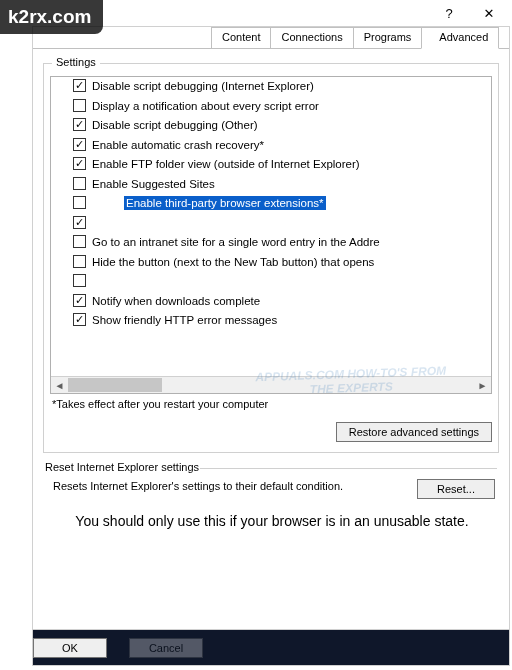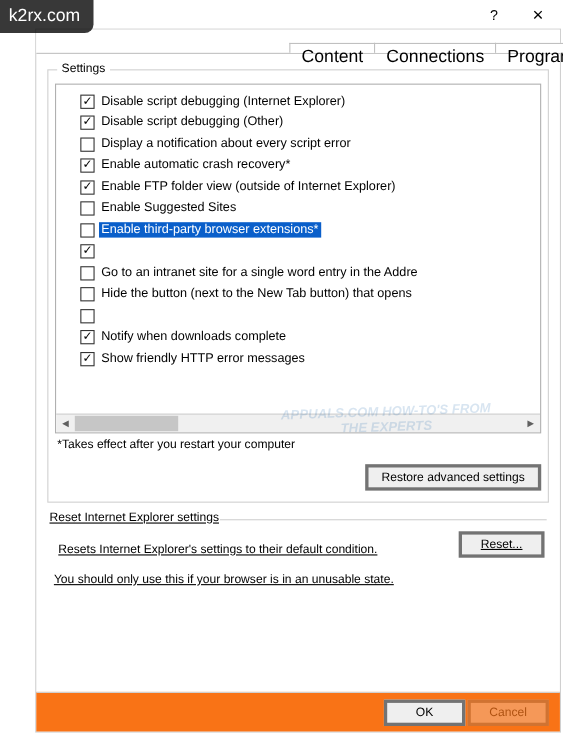--- a/index.html
+++ b/index.html
@@ -10,24 +10,24 @@
   width: 512px;
   height: 670px;
   overflow: hidden;
   color: #000;
 }
 .watermark {
   position: absolute;
   top: 0; left: 0;
   background: rgba(0,0,0,0.78);
   color: #fff;
-  font-size: 16px;
+  font-size: 19px;
   padding: 6px 12px 6px 8px;
   border-bottom-right-radius: 8px;
-  font-weight: 400;
+  font-weight: 700;
   z-index: 10;
 }
 .titlebar {
   position: absolute;
   top: 2px; right: 4px;
   display: flex;
   gap: 2px;
   z-index: 5;
 }
 .titlebar div {
@@ -47,24 +47,23 @@
   display: flex;
   border-bottom: 1px solid #c0c0c0;
   background: #fff;
   height: 22px;
 }
 .tab {
   padding: 3px 10px 2px 10px;
   border: 1px solid #c0c0c0;
   border-bottom: none;
   background: #fff;
-  font-size: 16px;
+  font-size: 11px;
   margin-right: -1px;
   position: relative;
-  margin-top: 12px;
 }
 .tab.hidden { visibility: hidden; }
 .tab.active { background: #fff; z-index: 2; border-bottom: 1px solid #fff; margin-bottom: -1px; padding-left: 17px; }
 .panel { padding: 8px 10px 6px 10px; }
 .fieldset {
   border: 1px solid #d0d0d0;
   padding: 6px 4px 6px 4px;
   position: relative;
   margin-top: 6px;
 }
@@ -82,21 +81,21 @@
   height: 318px;
   overflow: hidden;
   position: relative;
 }
 .listinner {
   padding: 2px 0 2px 22px;
   white-space: nowrap;
 }
 .item {
   display: flex;
-  align-items: flex-end;
+  align-items: flex-start;
   gap: 4px;
   height: 19.5px;
   font-size: 11.5px;
 }
 .checkbox {
   width: 13px; height: 13px;
   border: 1px solid #333;
   background: #fff;
   display: flex;
   align-items: center;
@@ -106,20 +105,21 @@
 .checkbox.checked::after {
   content: "✓";
   font-size: 11px;
   line-height: 1;
   color: #000;
 }
 .item .label { padding: 1px 2px; }
 .item.selected .label {
   background: #0a5fca;
   color: #fff;
+  margin-left: 34px;
 }
 .scrollbar-h {
   position: absolute;
   left: 0; right: 0; bottom: 0;
   height: 17px;
   background: #f0f0f0;
   border-top: 1px solid #d0d0d0;
   display: flex;
   align-items: center;
 }
@@ -132,55 +132,54 @@
 .sb-track { flex: 1; height: 16px; position: relative; }
 .sb-thumb {
   position: absolute; left: 0; top: 1px;
   width: 94px; height: 14px;
   background: #c6c6c6;
   border-radius: 0;
 }
 .footnote { margin: 4px 4px 0 4px; font-size: 11px; }
 .btnrow { display: flex; justify-content: flex-end; margin: 12px 2px 4px 2px; }
 .btn {
-  border: 3px solid #737373;
+  border: 1px solid #737373;
   background: #efefef;
   padding: 3px 12px;
   font-size: 11px;
   min-width: 60px;
   text-align: center;
 }
-.reset-section { margin-top: 8px; padding: 0 2px; text-decoration: underline; }
+.reset-section { margin-top: 8px; padding: 0 2px; }
 .reset-legend { font-size: 11px; position: relative; }
 .reset-legend::after {
   content: "";
   position: absolute;
   top: 7px; right: 0;
   left: 155px;
   border-top: 1px solid #d0d0d0;
 }
 .reset-body {
   display: flex;
-  align-items: flex-end;
+  align-items: flex-start;
   gap: 12px;
   padding: 6px 2px 8px 8px;
 }
 .reset-body .txt { flex: 1; font-size: 11px; line-height: 1.3; }
-.note { margin: 6px 2px 0 4px; font-size: 11px; }
+.note { margin: 6px 2px 0 4px; font-size: 14px; text-align: center; }
 .dlg-footer {
   position: absolute;
   bottom: 0; left: 0; right: 0;
   height: 36px;
   border-top: 1px solid #d0d0d0;
   display: flex;
-  justify-content: flex-end;
   align-items: center;
-  gap: 2px;
+  gap: 22px;
   padding-right: 10px;
-  background: #f97316;
+  background: #0f172a;
 }
 .wm-appuals {
   position: absolute;
   right: 40px; top: 290px;
   width: 200px;
   opacity: 0.18;
   font-size: 12px;
   color: #2a6fb0;
   text-align: center;
   font-style: italic;
@@ -221,26 +220,26 @@
       <div class="listbox">
         <div class="wm-appuals">APPUALS.COM
 HOW-TO'S FROM
 THE EXPERTS</div>
         <div class="listinner" id="settings-items">
             <div class="item">
               <span class="checkbox checked"></span>
               <span class="label">Disable script debugging (Internet Explorer)</span>
             </div>
             <div class="item">
+              <span class="checkbox"></span>
+              <span class="label">Display a notification about every script error</span>
+            </div>
+            <div class="item">
               <span class="checkbox checked"></span>
               <span class="label">Disable script debugging (Other)</span>
-            </div>
-            <div class="item">
-              <span class="checkbox"></span>
-              <span class="label">Display a notification about every script error</span>
             </div>
             <div class="item">
               <span class="checkbox checked"></span>
               <span class="label">Enable automatic crash recovery*</span>
             </div>
             <div class="item">
               <span class="checkbox checked"></span>
               <span class="label">Enable FTP folder view (outside of Internet Explorer)</span>
             </div>
             <div class="item">

